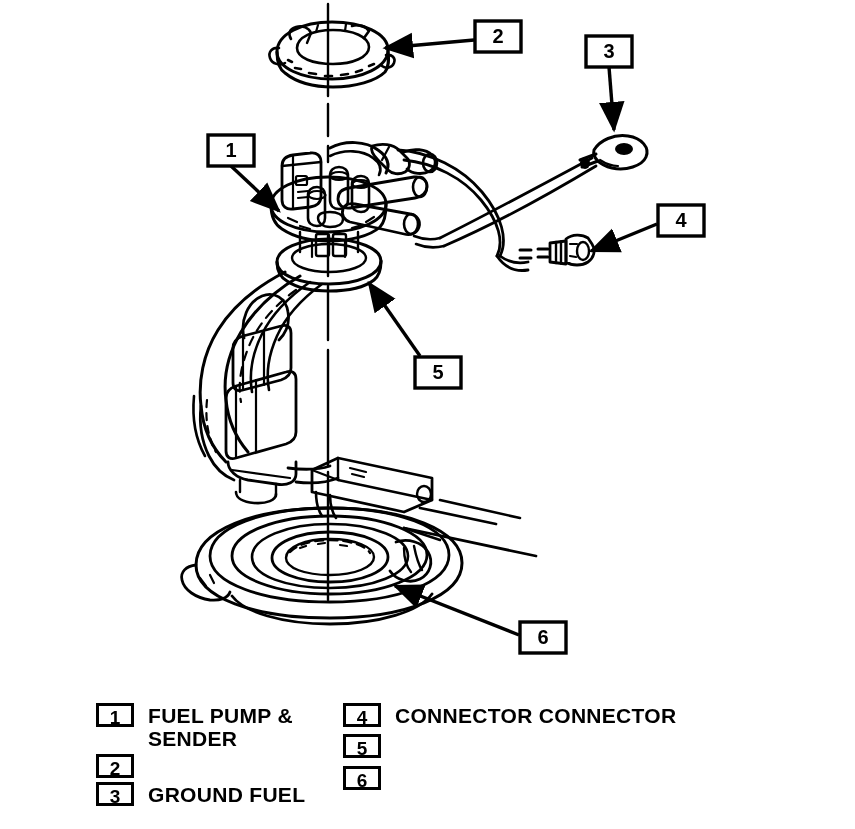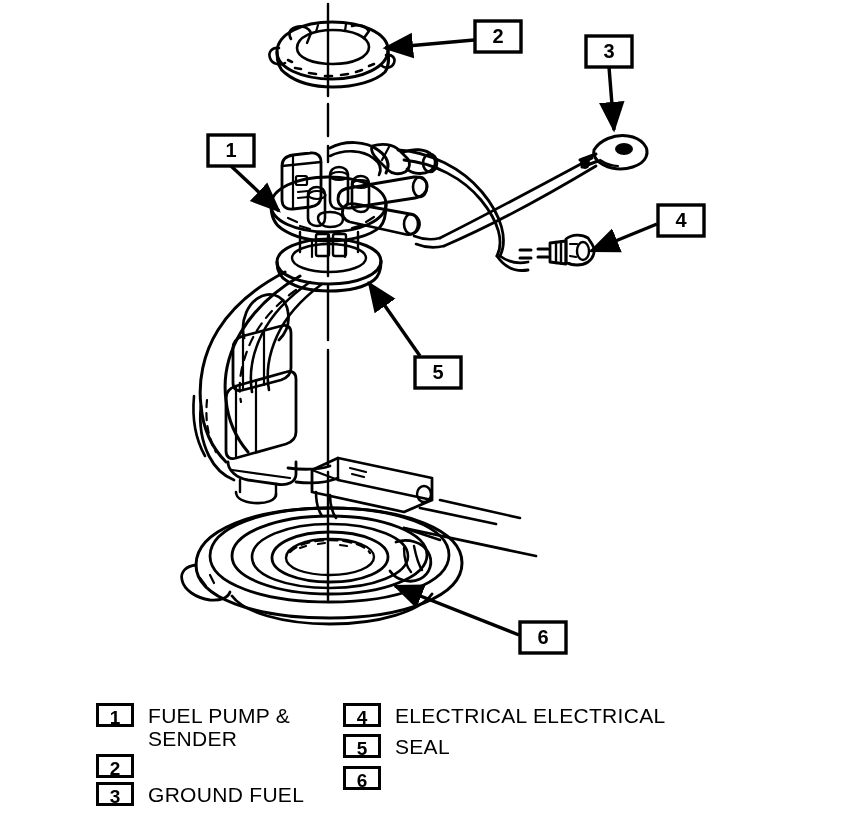--- a/index.html
+++ b/index.html
@@ -59,21 +59,21 @@
     font-family: "Liberation Sans", sans-serif;
     text-align: center;
     line-height: 24px;
     box-sizing: border-box;
     letter-spacing: 0;
   }
   .legend-label {
     flex: 1 1 auto;
     margin-left: 14px;
     font-size: 21px;
-    font-weight: normal;
+    font-weight: bold;
     line-height: 23px;
     letter-spacing: 0.3px;
     white-space: pre-line;
     padding-top: 1px;
   }
   .legend-row.r1 { margin-bottom: 4px; }
   .legend-row.r2 { margin-bottom: 4px; }
   .legend-row.r4 { margin-bottom: 7px; }
   .legend-row.r5 { margin-bottom: 8px; }
   .callout-num {
@@ -411,25 +411,24 @@
       </div>
       <div class="legend-row r3">
         <div class="legend-num">3</div>
         <div class="legend-label">GROUND FUEL</div>
       </div>
     </div>
 
     <div class="legend-col right">
       <div class="legend-row r4">
         <div class="legend-num">4</div>
-        <div class="legend-label">ELECTRICAL ELECTRICAL</div>
+        <div class="legend-label">CONNECTOR CONNECTOR</div>
       </div>
       <div class="legend-row r5">
         <div class="legend-num">5</div>
-        <div class="legend-label">SEAL</div>
       </div>
       <div class="legend-row r6">
         <div class="legend-num">6</div>
       </div>
     </div>
 
   </div>
 
 </div>
 

